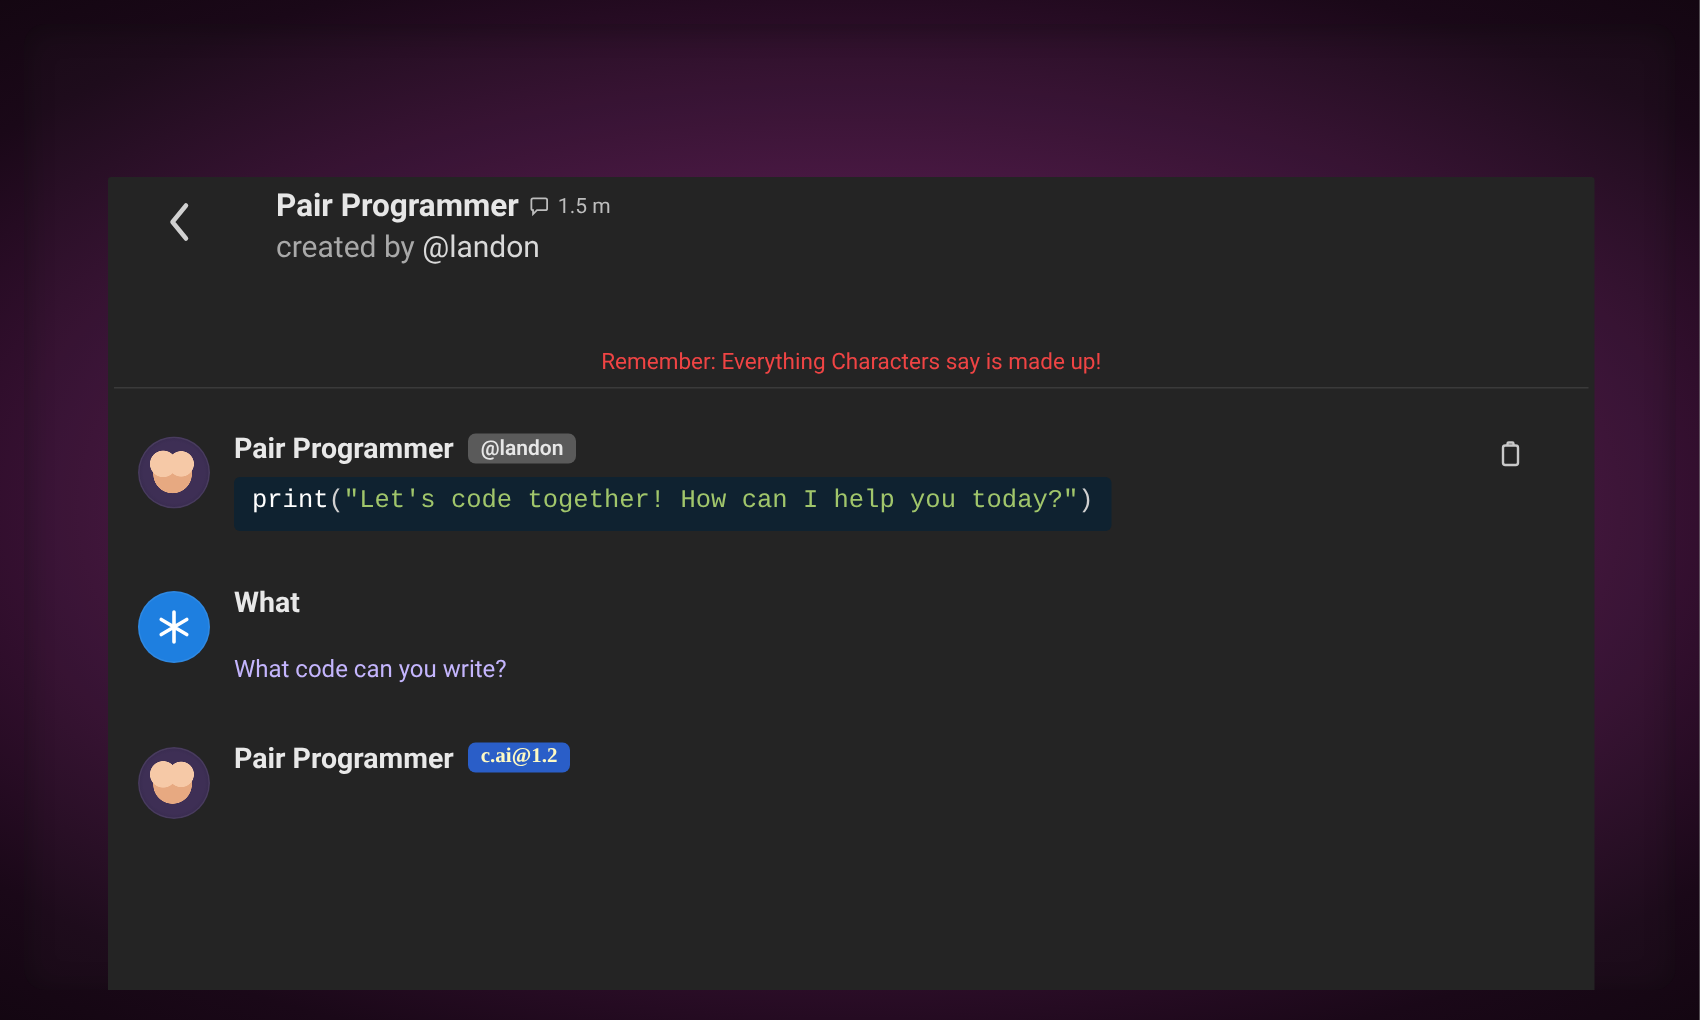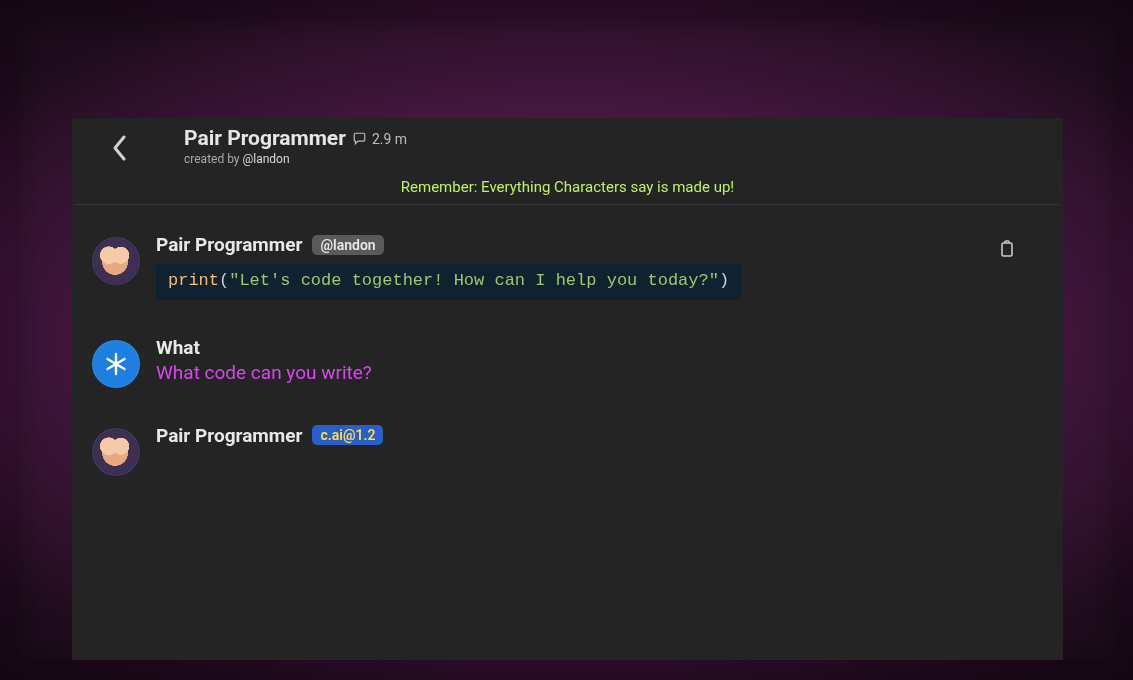--- a/index.html
+++ b/index.html
@@ -47,27 +47,28 @@
     align-items: center;
     justify-content: center;
     cursor: pointer;
   }
   .back-btn svg { width: 16px; height: 26px; stroke: #d1d1d1; }
   .title-block { margin-left: 92px; }
   .title-row { display: flex; align-items: baseline; gap: 6px; color: #e6e6e6; }
   .title { font-size: 21px; font-weight: 700; }
   .title-stats { display: inline-flex; align-items: center; gap: 5px; font-size: 14px; color: #bdbdbd; position: relative; top: 1px; }
   .title-stats svg { width: 15px; height: 15px; fill: none; stroke: #bdbdbd; stroke-width: 1.6; }
-  .creator-row { font-size: 12px; color: #a9a9a9; margin-top: 2px; }
+  .creator-row { font-size: 20px; color: #a9a9a9; margin-top: 2px; }
   .creator-link { color: #d9d9d9; }
   .disclaimer {
     text-align: center;
     font-size: 15px;
-    color: #bef264;
+    color: #ef4444;
     padding: 6px 0 8px 0;
+    margin-top: 44px;
   }
   .hr { height: 1px; background: #3a3a3a; margin: 0 4px; }
   .messages { padding: 28px 40px 20px 20px; }
   .msg { display: flex; align-items: flex-start; gap: 16px; margin-bottom: 36px; position: relative; }
   .avatar {
     width: 48px; height: 48px; border-radius: 50%;
     flex: 0 0 48px;
     box-shadow: 0 0 0 1px rgba(255,255,255,0.08) inset;
     margin-top: 4px;
   }
@@ -85,36 +86,36 @@
   }
   .avatar-guest svg { width: 24px; height: 24px; fill: #fff; }
   .msg-body { flex: 1; min-width: 0; }
   .name-row { display: flex; align-items: center; gap: 10px; }
   .name { font-size: 19px; font-weight: 700; color: #e8e8e8; }
   .tag {
     font-size: 14px; font-weight: 600;
     background: #5a5a5a; color: #e7e7e7;
     padding: 2px 8px; border-radius: 5px;
   }
-  .tag-blue { background: #2a5ec8; color: #fde047; }
+  .tag-blue { background: #2a5ec8; color: #fef9c3; font-family: Liberation Serif, serif; }
   .codeblock {
     display: inline-block;
     margin-top: 8px;
     background: #0f2230;
     border-radius: 4px;
     padding: 4px 12px 6px 12px;
     font-family: "SFMono-Regular", Consolas, "Liberation Mono", Menlo, monospace;
     font-size: 17px;
     line-height: 1.5;
     white-space: pre;
   }
-  .tk-fn   { color: #fdba74; }
+  .tk-fn   { color: #ffffff; }
   .tk-punc { color: #d0d0d0; }
   .tk-str  { color: #a1c66b; }
-  .plain-text { font-size: 19px; color: #d946ef; margin-top: 0; line-height: 1.5; max-width: 800px; }
+  .plain-text { font-size: 16px; color: #c4b5fd; margin-top: 21px; line-height: 1.5; max-width: 800px; }
   .clipboard {
     position: absolute; right: 4px; top: 6px;
     width: 22px; height: 22px; color: #c9c9c9;
     cursor: pointer;
   }
   .clipboard svg { width: 20px; height: 20px; fill: none; stroke: #c9c9c9; stroke-width: 1.6; }
 </style>
 </head>
 <body>
 
@@ -127,21 +128,21 @@
             <path d="M12 2 L3 13 L12 24" stroke-width="3" stroke-linecap="round" stroke-linejoin="round" fill="none"></path>
           </svg>
       </div>
       <div class="title-block">
         <div class="title-row">
           <span class="title">Pair Programmer</span>
           <span class="title-stats">
             <svg viewBox="0 0 20 20">
                 <path d="M3 4.5 Q3 3 4.5 3 H15.5 Q17 3 17 4.5 V12 Q17 13.5 15.5 13.5 H8 L4.5 17 V13.5 Q3 13.5 3 12 Z"></path>
               </svg>
-            <span>2.9 m</span>
+            <span>1.5 m</span>
           </span>
         </div>
         <div class="creator-row">
           <span>created by </span><span class="creator-link">@landon</span>
         </div>
       </div>
     </div>
 
     <div class="disclaimer">Remember: Everything Characters say is made up!</div>
     <div class="hr"></div>

